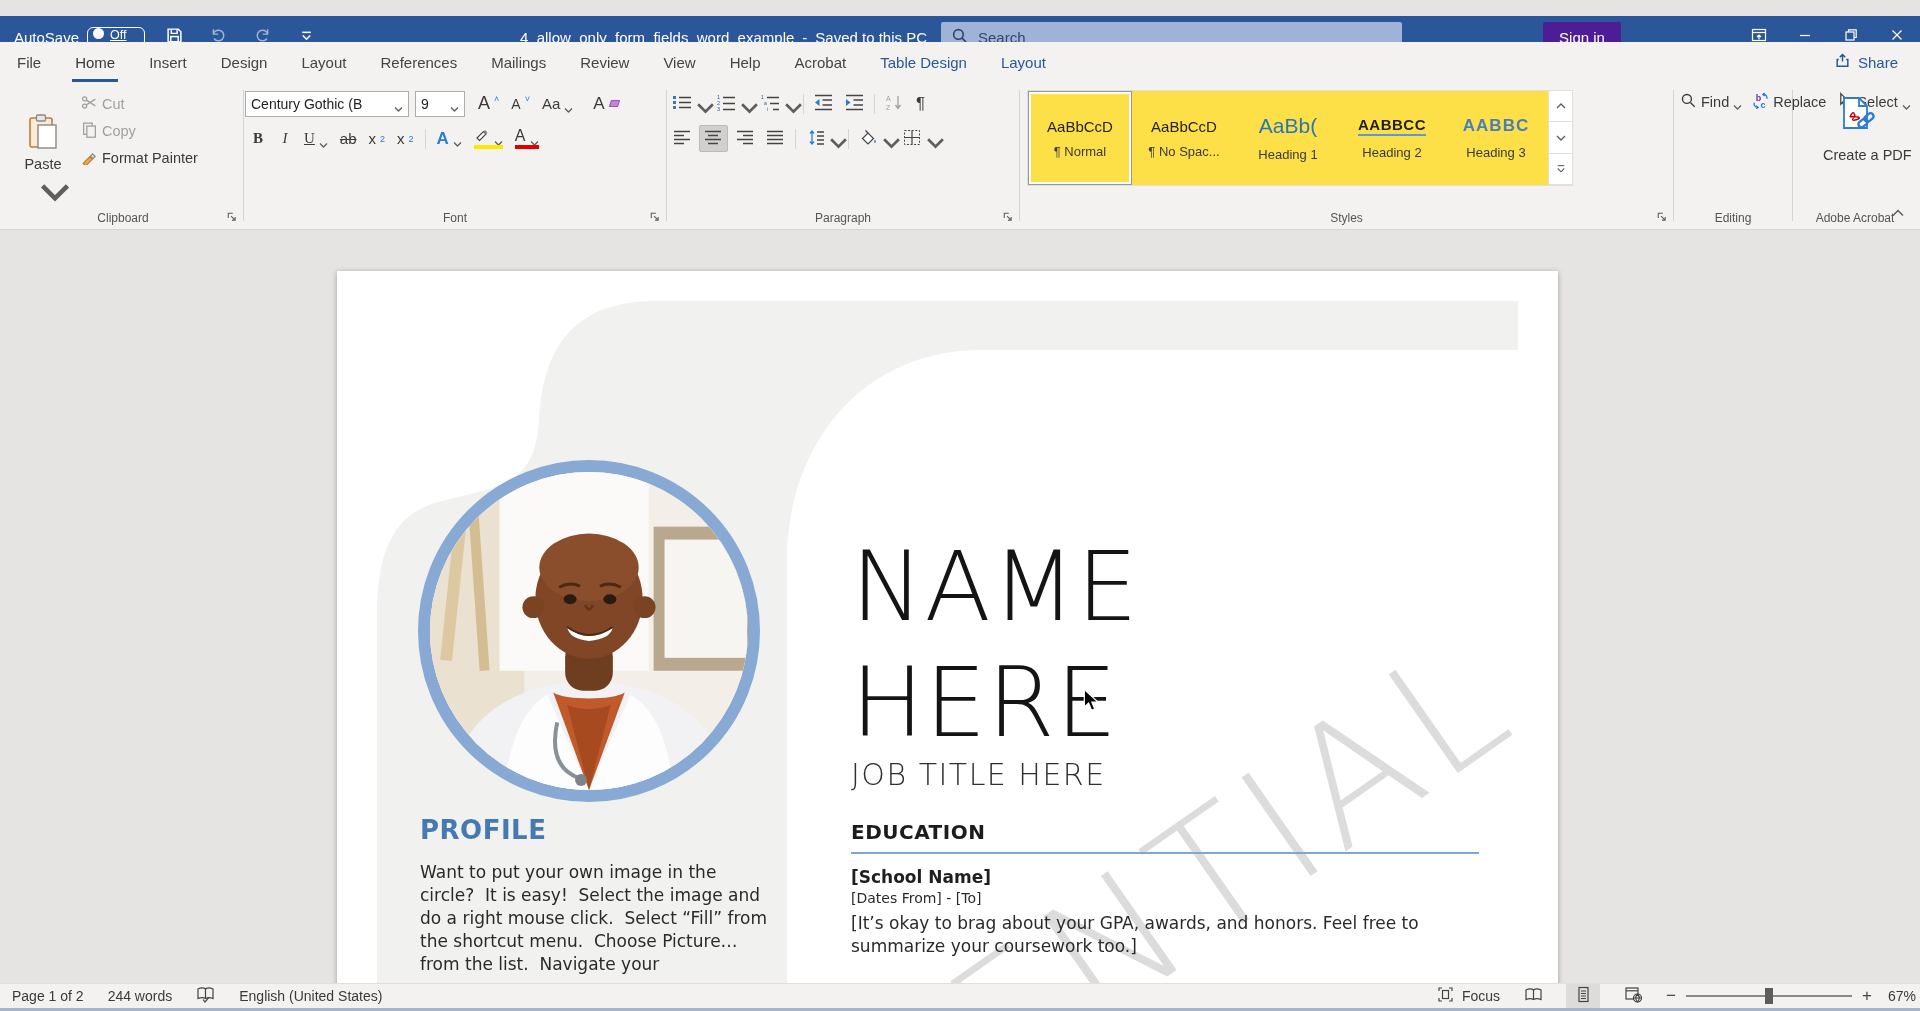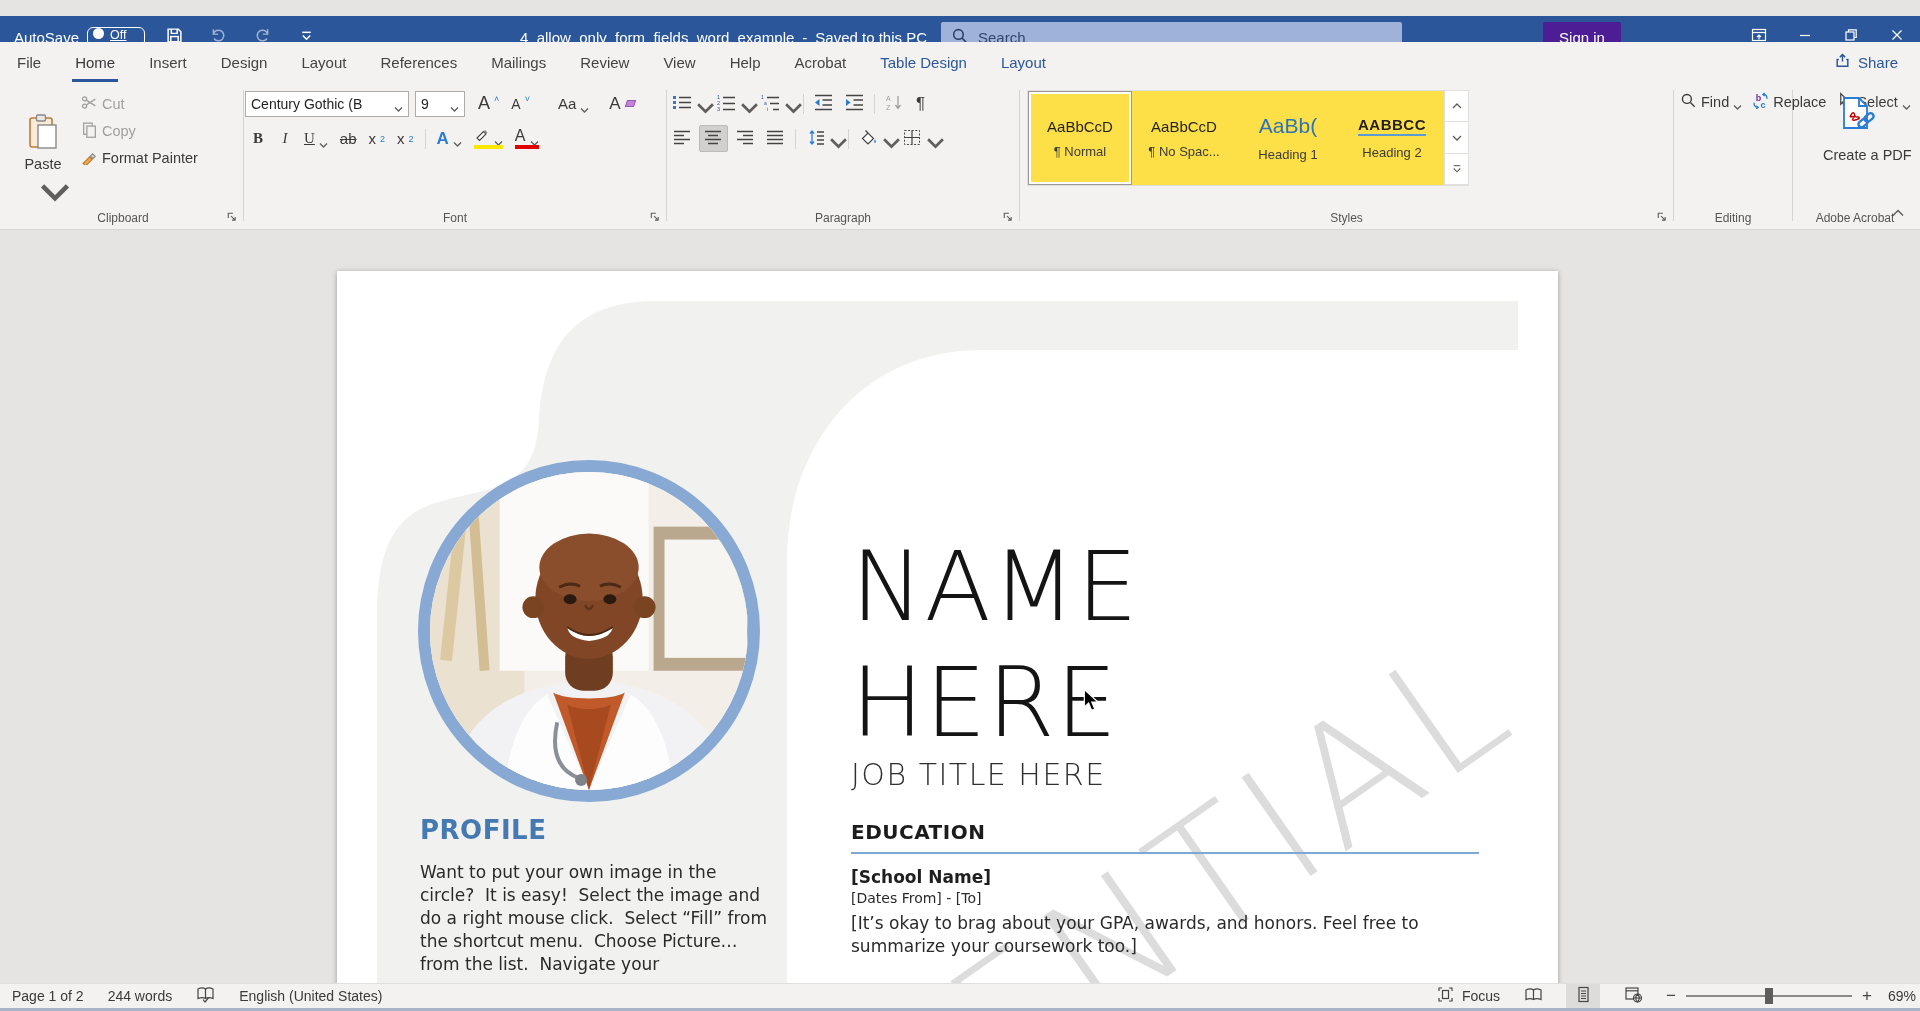--- a/index.html
+++ b/index.html
@@ -310,21 +310,21 @@
               </svg></span>
         </div>
         <div class="rbtn letterbtn" style="font-size:18px; margin-left:6px;">
           <span>A</span>
             <span class="amark">˄</span>
         </div>
         <div class="rbtn letterbtn" style="font-size:14px;">
           <span>A</span>
             <span class="amark">˅</span>
         </div>
-        <div class="rbtn letterbtn" style="margin-left:16px;">
+        <div class="rbtn letterbtn" style="margin-left:0;">
           <span>Aa</span>
           <span class="chev"><svg viewBox="0 0 9 7">
                 <path d="M1 1.5 L4.5 5 L8 1.5"></path>
               </svg></span>
         </div>
         <div class="rbtn letterbtn" style="margin-left:8px; font-size:17px;">
           <span>A</span>
             <span class="eraser"></span>
         </div>
       </div>
@@ -553,20 +553,24 @@
           <span class="ssample">AaBbCcD</span>
           <span class="slabel">¶ No Spac...</span>
         </div>
         <div class="scell">
           <span class="ssample h1">AaBb(</span>
           <span class="slabel">Heading 1</span>
         </div>
         <div class="scell">
           <span class="ssample h2">AABBCC</span>
           <span class="slabel">Heading 2</span>
+        </div>
+        <div class="scell">
+          <span class="ssample h3">AABBC</span>
+          <span class="slabel">Heading 3</span>
         </div>
         <div class="sscroll">
           <div>
               <svg viewBox="0 0 10 9">
                 <path d="M1 6 L5 2 L9 6"></path>
               </svg>
             </div>
           <div>
               <svg viewBox="0 0 10 9">
                 <path d="M1 3 L5 7 L9 3"></path>
@@ -752,18 +756,18 @@
               <path d="M9.5 12 h8 M13.5 8 a5.5 5.5 0 0 1 0 8 M13.5 8 a5.5 5.5 0 0 0 0 8"></path>
             </svg></span>
       </span>
       <span class="zoomslider">
         <span class="zsign">−</span>
         <span class="ztrack">
             <span class="zthumb"></span>
           </span>
         <span class="zsign">+</span>
       </span>
-      <span>69%</span>
+      <span>67%</span>
     </div>
   </div>
   <div class="bottomedge"></div>
 
 </div>
 
 </body></html>

